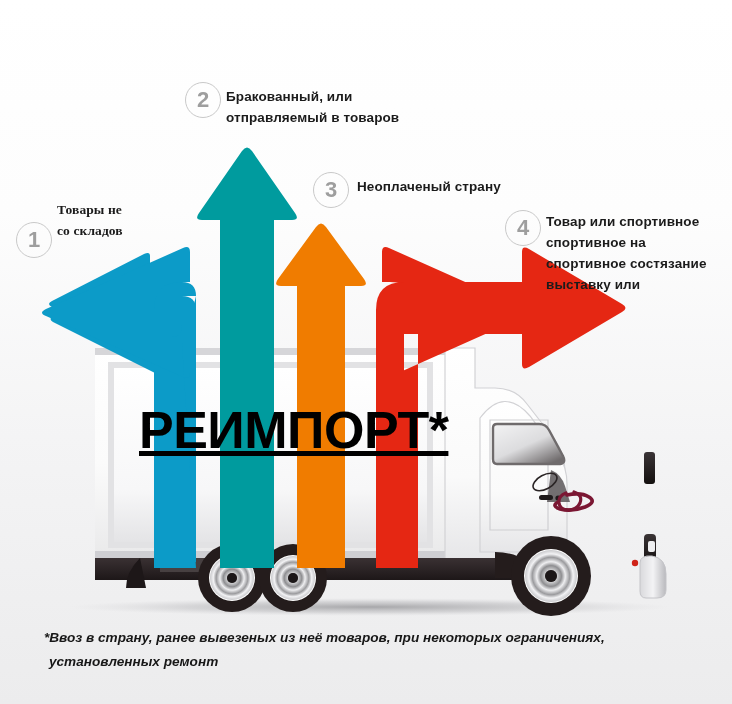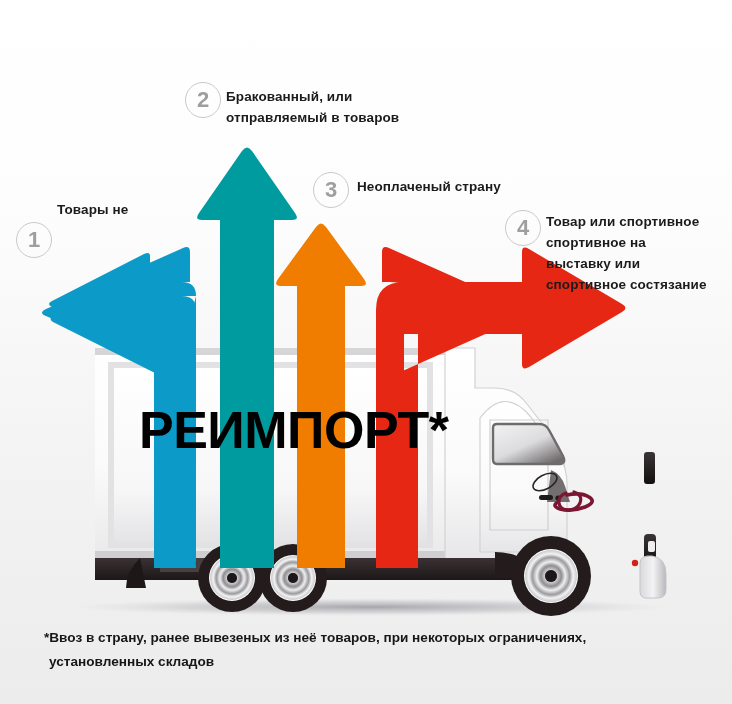--- a/index.html
+++ b/index.html
@@ -11,21 +11,21 @@
   }
   #stage{
     position:relative;width:732px;height:704px;
     background:linear-gradient(180deg,#ffffff 0%,#fdfdfd 30%,#f4f4f5 62%,#efeff0 85%,#ececed 100%);
   }
   #art{position:absolute;left:0;top:0;}
 
   
   .lbl{position:absolute;color:#1b1b1b;font-weight:bold;font-size:13.5px;line-height:1.55;letter-spacing:.1px;}
   .lbl div{white-space:nowrap;}
-  #lbl1{left:57px;top:200px;}
+  #lbl1{left:57px;top:200px;font-family:Liberation Serif, serif;}
   #lbl2{left:226px;top:87px;}
   #lbl3{left:357px;top:177px;}
   #lbl4{left:546px;top:212px;}
 
   
   .badge{
     position:absolute;width:36px;height:36px;border-radius:50%;
     border:1.3px solid #c9c9c9;background:transparent;
     display:flex;align-items:center;justify-content:center;
     color:#9e9e9e;font-size:22px;font-weight:bold;line-height:1;
@@ -33,29 +33,29 @@
   }
   #b1{left:16px;top:222px;}
   #b2{left:185px;top:82px;}
   #b3{left:313px;top:172px;}
   #b4{left:505px;top:210px;}
 
   
   #title{
     position:absolute;left:139px;top:404px;
     font-size:52px;font-weight:bold;color:#000000;
-    letter-spacing:-0.5px;line-height:1;white-space:nowrap;
+    letter-spacing:-0.5px;line-height:1;white-space:nowrap;text-decoration:underline;
   }
 
   
   #note{
     position:absolute;left:44px;top:626px;width:676px;
     color:#171717;font-size:13.6px;font-weight:bold;line-height:1.75;
   }
-  #note div{white-space:nowrap;}
+  #note div{white-space:nowrap;font-style:italic;}
   #note div:last-child{padding-left:5px;}
 </style>
 </head>
 <body>
 
 <div id="stage">
 
   <svg id="art" width="732" height="704" viewBox="0 0 732 704">
     <defs>
       <linearGradient id="boxSide" x1="0" y1="0" x2="0" y2="1">
@@ -205,38 +205,39 @@
     </g>
   </svg>
 
   <div class="badge" id="b1">1</div>
   <div class="badge" id="b2">2</div>
   <div class="badge" id="b3">3</div>
   <div class="badge" id="b4">4</div>
 
   <div class="lbl" id="lbl1">
     <div>Товары не</div>
+    <div>со складов</div>
   </div>
 
   <div class="lbl" id="lbl2">
     <div>Бракованный, или</div>
     <div>отправляемый в товаров</div>
   </div>
 
   <div class="lbl" id="lbl3">
     <div>Неоплаченый страну</div>
   </div>
 
   <div class="lbl" id="lbl4">
     <div>Товар или спортивное</div>
     <div>спортивное на</div>
+    <div>спортивное состязание</div>
     <div>выставку или</div>
-    <div>спортивное состязание</div>
   </div>
 
   <div id="title">РЕИМПОРТ*</div>
 
   <div id="note">
     <div>*Ввоз в страну, ранее вывезеных из неё товаров, при некоторых ограничениях,</div>
-    <div>установленных складов</div>
+    <div>установленных ремонт</div>
   </div>
 
 </div>
 
 </body></html>

